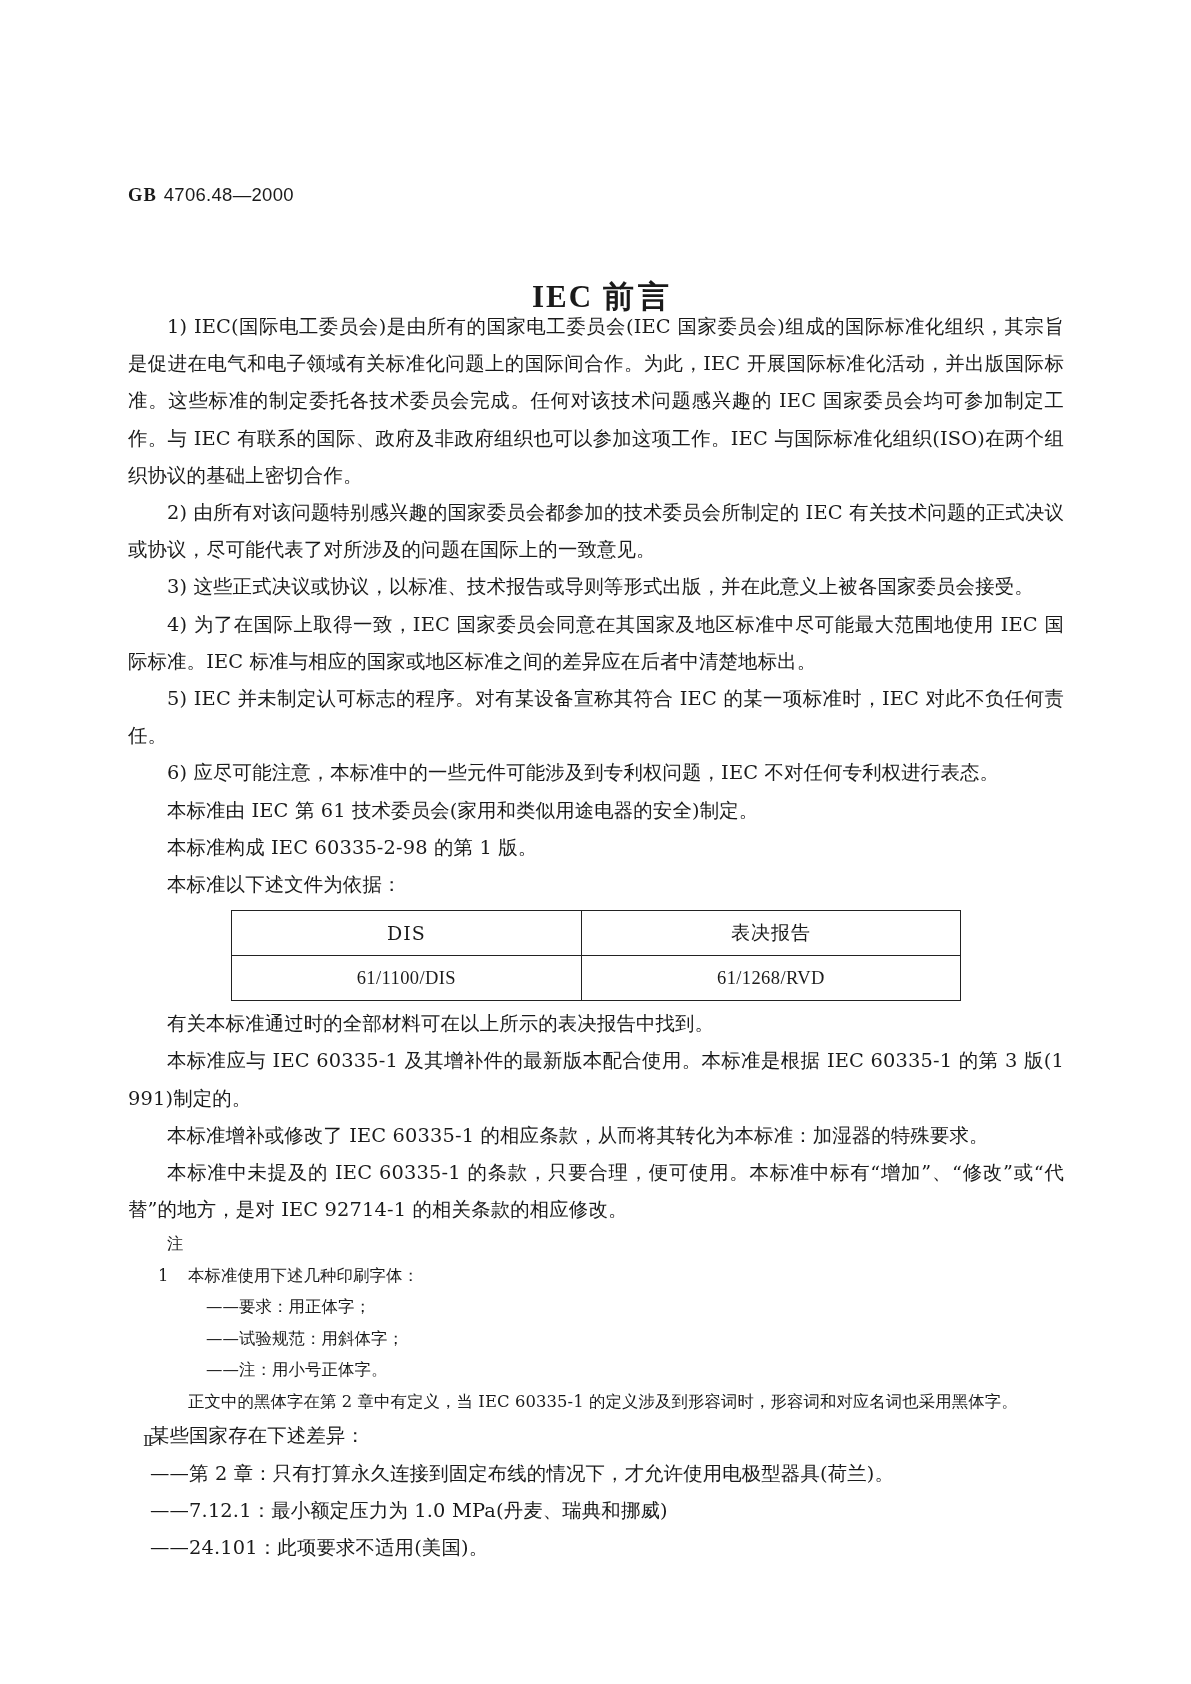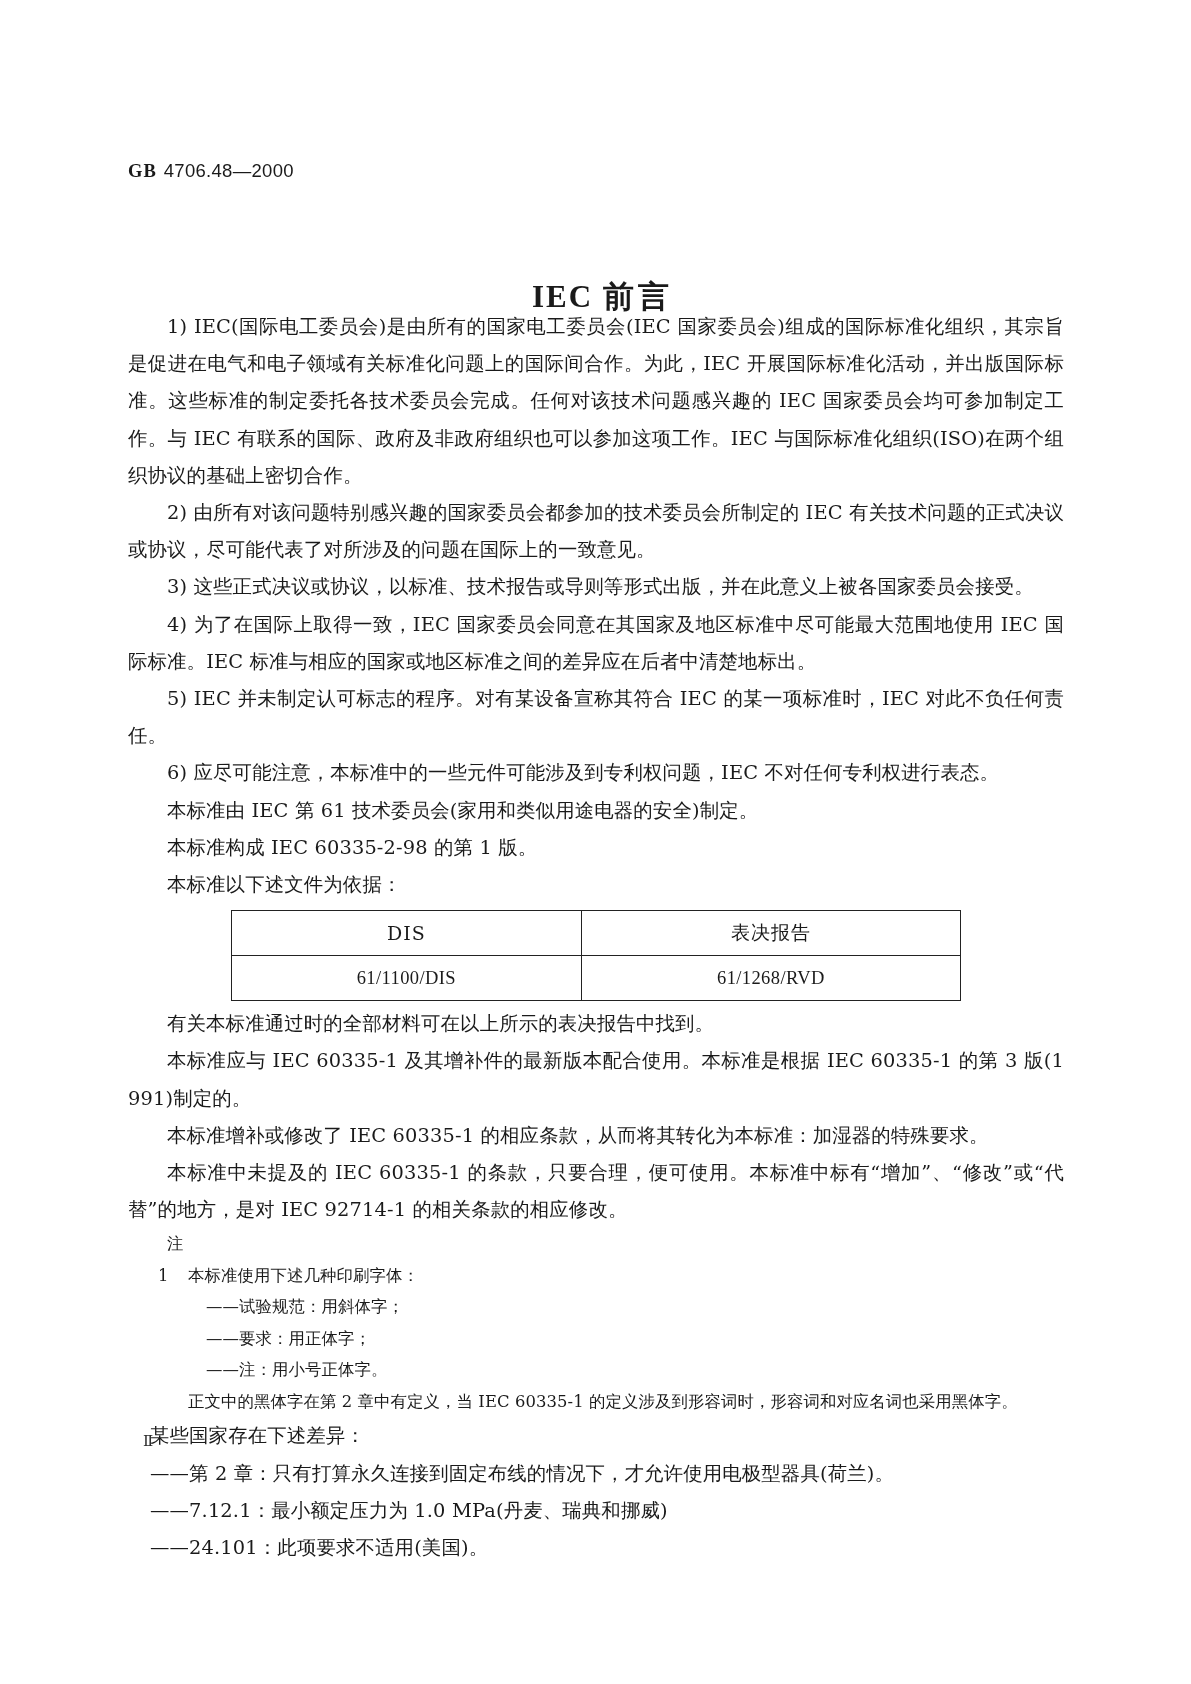--- a/index.html
+++ b/index.html
@@ -18,21 +18,21 @@
     margin: 0 auto;
     background: #ffffff;
     box-sizing: border-box;
     overflow: hidden;
   }
 
   
   .doc-header {
     position: absolute;
     left: 128px;
-    top: 160px;
+    top: 184px;
     font-size: 18.5px;
     letter-spacing: 0.5px;
     white-space: nowrap;
   }
   .doc-header .gb {
     font-weight: bold;
     font-family: "Liberation Serif", serif;
     letter-spacing: 1px;
   }
   .doc-header .num {
@@ -201,22 +201,22 @@
     <p class="para indent">有关本标准通过时的全部材料可在以上所示的表决报告中找到。</p>
     <p class="para indent">本标准应与 IEC 60335-1 及其增补件的最新版本配合使用。本标准是根据 IEC 60335-1 的第 3 版(1991)制定的。</p>
     <p class="para indent">本标准增补或修改了 IEC 60335-1 的相应条款，从而将其转化为本标准：加湿器的特殊要求。</p>
     <p class="para indent">本标准中未提及的 IEC 60335-1 的条款，只要合理，便可使用。本标准中标有“增加”、“修改”或“代替”的地方，是对 IEC 92714-1 的相关条款的相应修改。</p>
 
     <div class="notes">
       <p class="note-head">注</p>
       <p class="note-item">
         <span class="idx">1</span><span>本标准使用下述几种印刷字体：</span>
       </p>
+      <p class="note-dash">——要求：用正体字；</p>
       <p class="note-dash">——试验规范：用斜体字；</p>
-      <p class="note-dash">——要求：用正体字；</p>
       <p class="note-dash">——注：用小号正体字。</p>
       <p class="note-cont">正文中的黑体字在第 2 章中有定义，当 IEC 60335-1 的定义涉及到形容词时，形容词和对应名词也采用黑体字。</p>
     </div>
 
     <p class="para flush" style="text-indent:22px">某些国家存在下述差异：</p>
     <p class="para flush" style="text-indent:22px">——第 2 章：只有打算永久连接到固定布线的情况下，才允许使用电极型器具(荷兰)。</p>
     <p class="para flush" style="text-indent:22px">——7.12.1：最小额定压力为 1.0 MPa(丹麦、瑞典和挪威)</p>
     <p class="para flush" style="text-indent:22px">——24.101：此项要求不适用(美国)。</p>
 
   </div>

